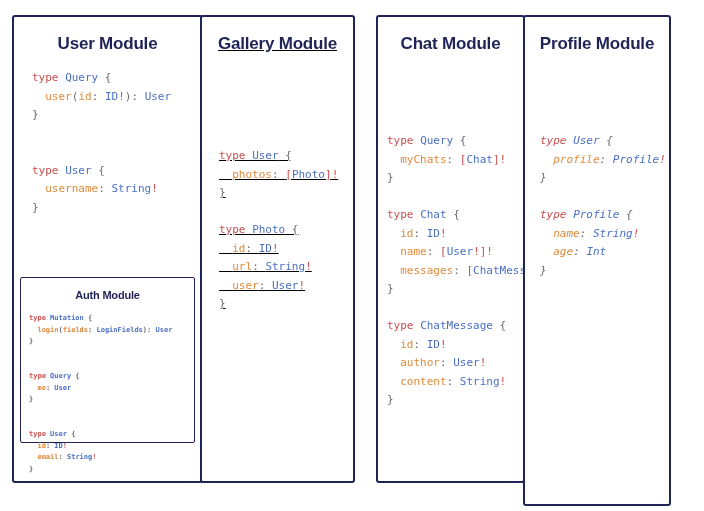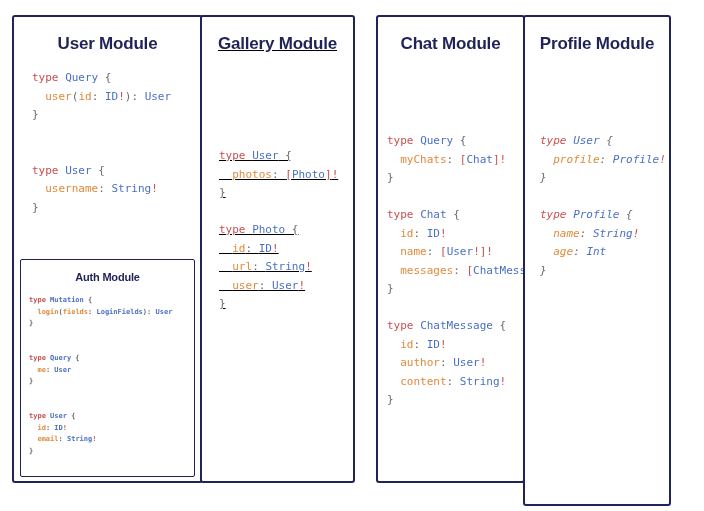--- a/index.html
+++ b/index.html
@@ -73,23 +73,23 @@
   #card-user .code-block    { margin: 15px 0 0 18px; }
   #card-gallery .code-block { margin: 93px 0 0 17px; }
   #card-chat .code-block    { margin: 78px 0 0 9px; }
   #card-profile .code-block { margin: 78px 0 0 15px; font-style: italic; }
 
   
   #card-auth {
     position: absolute;
     box-sizing: border-box;
     left: 6px;
-    top: 242px;
+    top: 260px;
     width: 175px;
-    height: 218px;
+    height: 166px;
     background: #ffffff;
     border: 1.5px solid #1f2356;
     border-radius: 2px;
   }
   #card-auth .card-title-sm {
     font-size: 11px;
     margin-top: 11px;
   }
   #card-auth .code-block {
     margin: 12px 0 0 8px;

